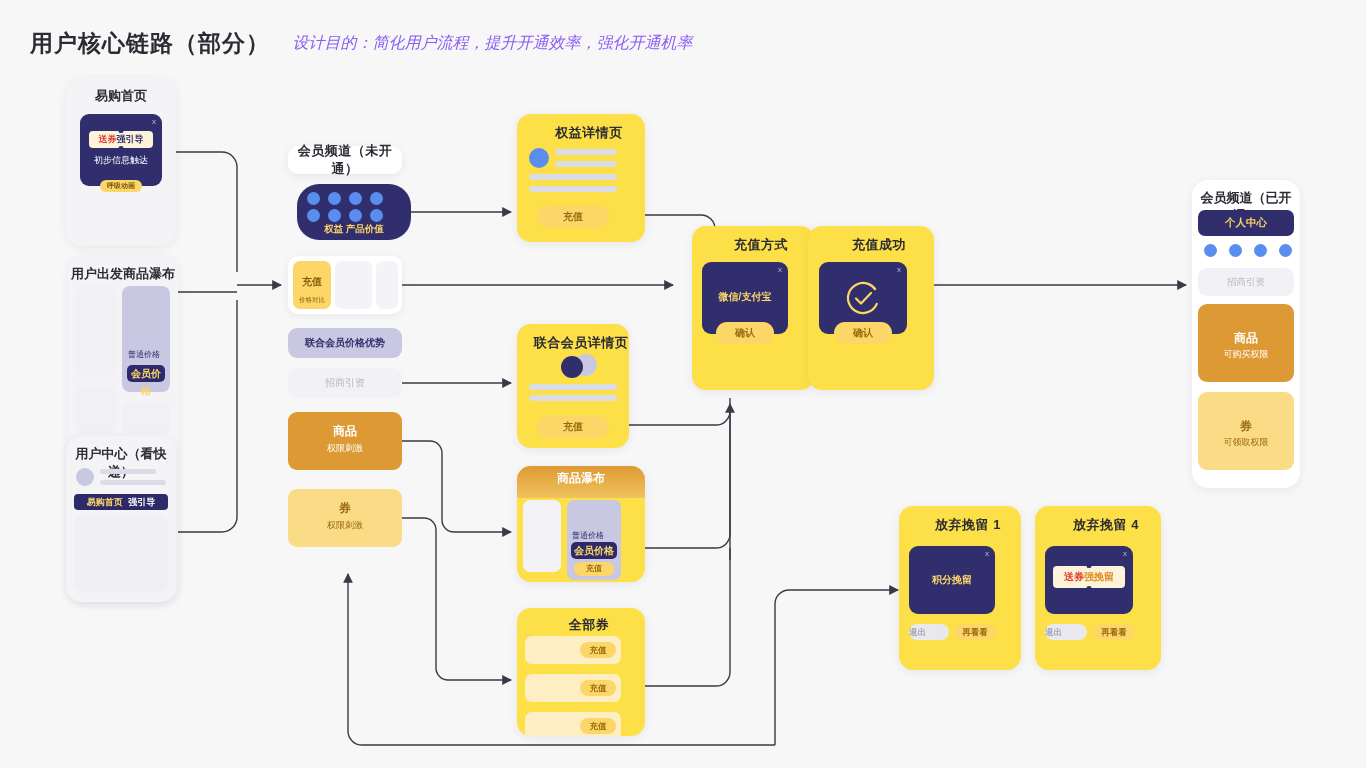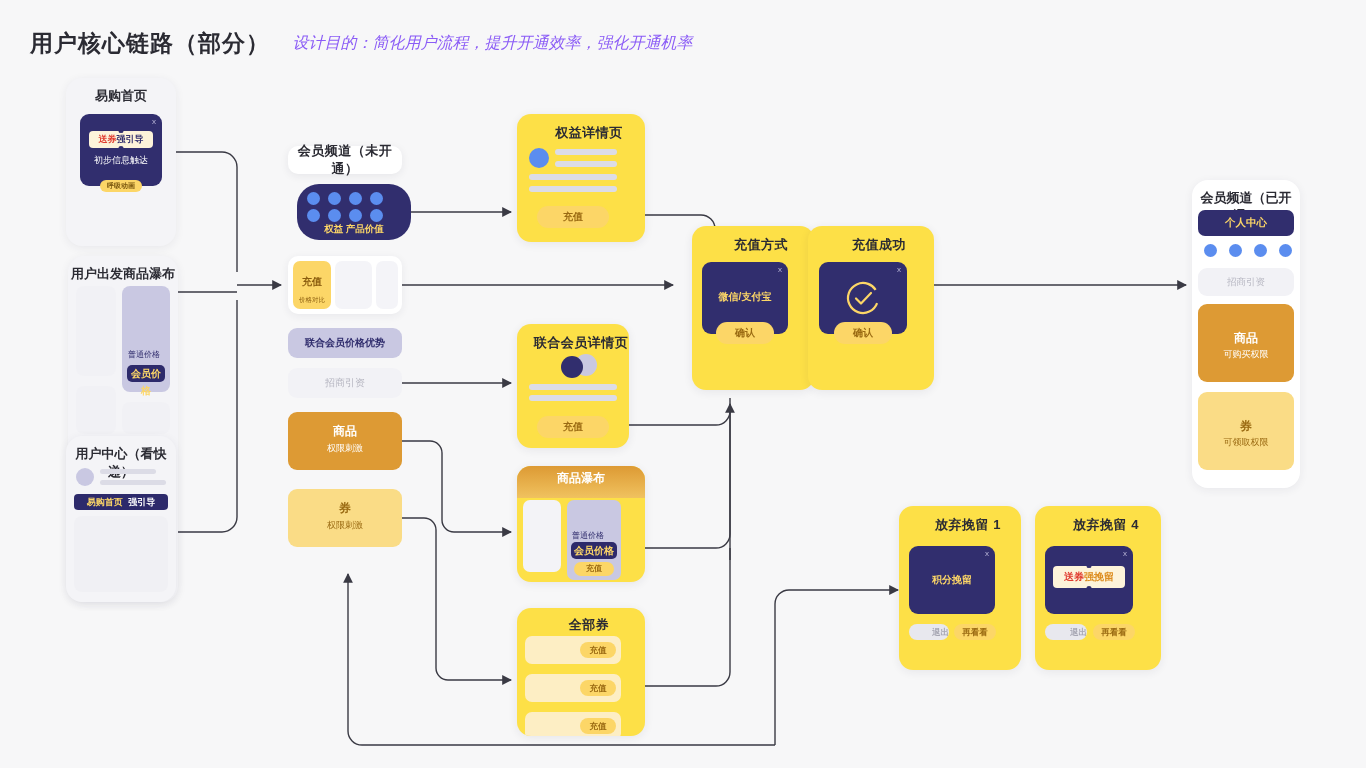--- a/index.html
+++ b/index.html
@@ -49,21 +49,21 @@
     content:"";position:absolute;left:50%;transform:translateX(-50%);
     width:5px;height:3px;background:#312e6e;border-radius:50%;
   }
   .ticket:before{top:-1px;}
   .ticket:after{bottom:-1px;}
   .btn-y{
     background:#fcd667;border-radius:20px;text-align:center;
     color:#9a6a12;font-weight:bold;
   }
   .btn-g{
-    background:#e8e8ee;border-radius:20px;text-align:right;
+    background:#e8e8ee;border-radius:20px;text-align:left;
     color:#a6a6b2;font-weight:bold;font-family:Liberation Serif, serif;
   }
   .pill-navy{
     background:#2d2a6b;border-radius:5px;text-align:center;
     color:#fcd667;font-weight:bold;
   }
   .lav{background:#c9c8e2;border-radius:9px;}
   .orange{background:#dd9a34;border-radius:9px;}
   .yellowc{background:#fadc86;border-radius:9px;}
   .ghost{background:#f2f2f6;border-radius:9px;}

